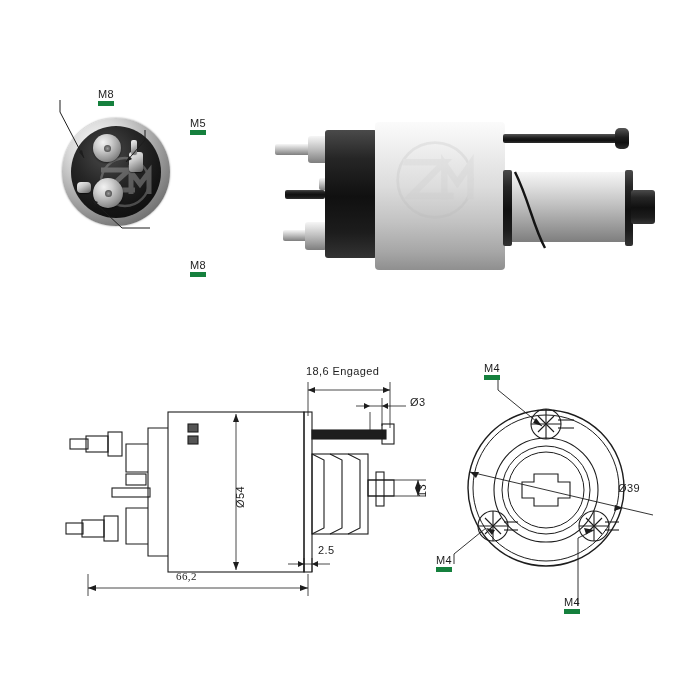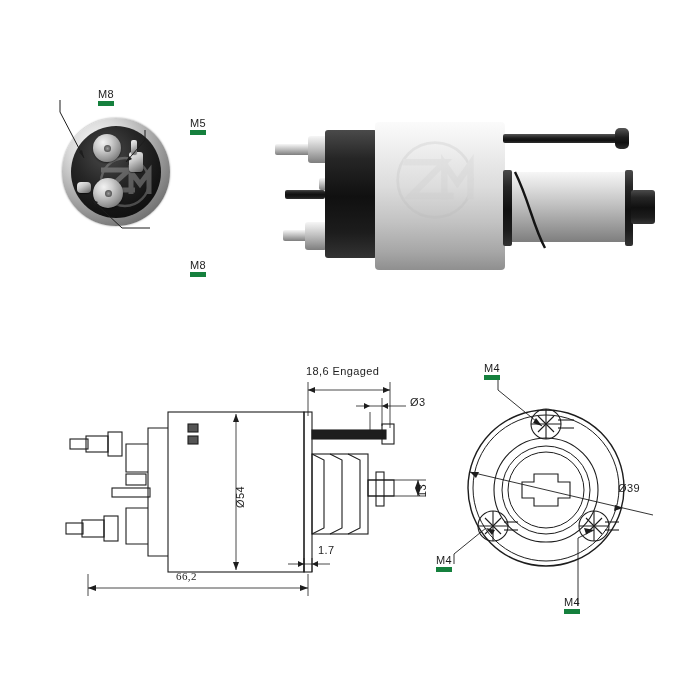--- a/index.html
+++ b/index.html
@@ -188,21 +188,21 @@
         <polygon points="352,38 358,35 358,41"></polygon>
         <polygon points="274,196 268,193 268,199"></polygon>
         <polygon points="282,196 288,193 288,199"></polygon>
       </g>
     </svg>
 
     <div class="lbl" style="left:276px;top:-3px;">18,6 Engaged</div>
     <div class="lbl" style="left:380px;top:28px;">Ø3</div>
     <div class="lbl vert" style="left:204px;top:140px;">Ø54</div>
     <div class="lbl vert" style="left:386px;top:129px;">13</div>
-    <div class="lbl" style="left:288px;top:176px;">1.7</div>
+    <div class="lbl" style="left:288px;top:176px;">2.5</div>
     <div class="lbl" style="left:146px;top:202px;font-family:Liberation Serif, serif;">66,2</div>
   </div>
 
   <div class="panel" style="left:438px;top:368px;width:250px;height:250px;text-decoration:underline;">
 
     <svg width="250" height="250" viewBox="0 0 250 250">
       <g stroke="#1d1d1d" fill="none">
 
         <circle cx="108" cy="120" r="78" stroke-width="1.4"></circle>
         <circle cx="108" cy="120" r="73" stroke-width="1"></circle>

